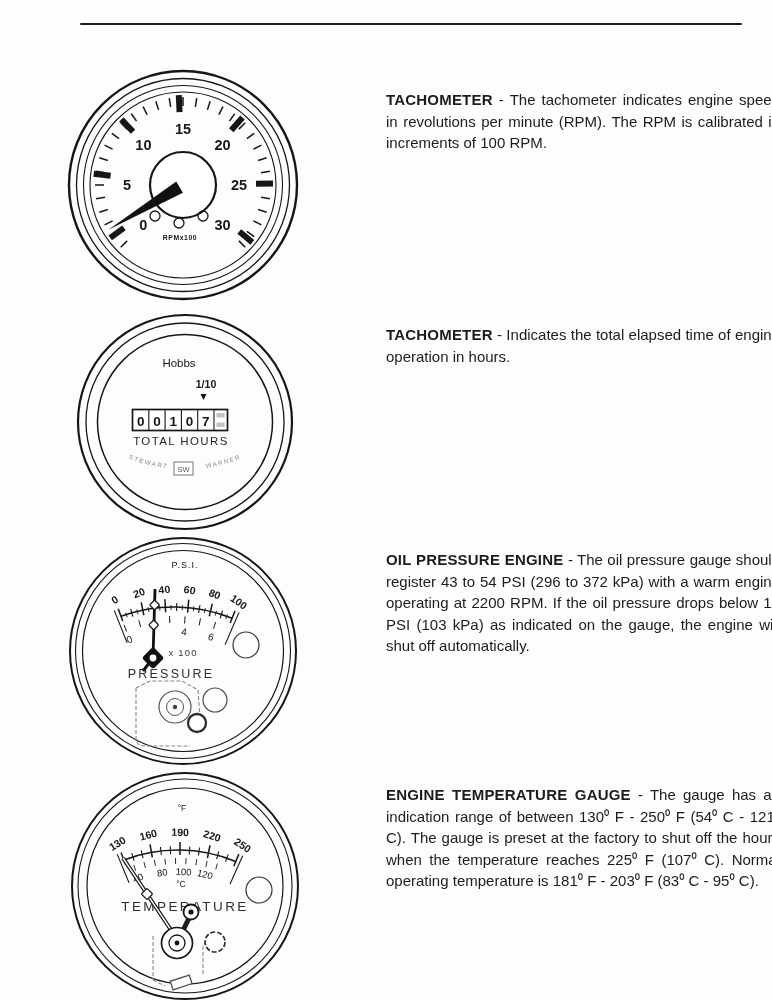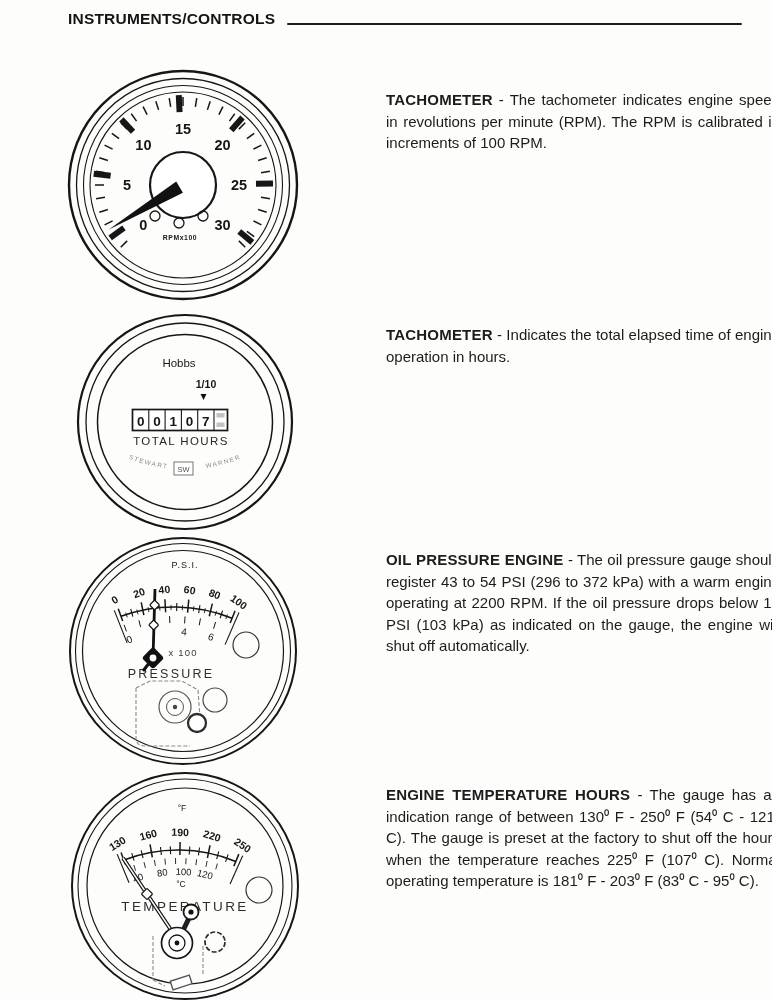--- a/index.html
+++ b/index.html
@@ -18,21 +18,20 @@
   #g-press{left:64px;top:532px;width:238px;height:238px;}
   #g-temp {left:63px;top:768px;width:244px;height:232px;}
   svg text{font-family:"Liberation Sans",sans-serif;}
 </style>
 </head>
 <body>
 
 <div class="page">
 
   <header class="hdr">
-    <span class="hdr-title">INSTRUMENTS/CONTROLS</span>
     <span class="hdr-rule"></span>
   </header>
 
   <section>
     <svg class="gauge" id="g-tach" viewBox="0 0 242 242">
         <circle cx="121" cy="121" r="114" fill="none" stroke="#161616" stroke-width="2.4"></circle>
         <circle cx="121" cy="121" r="106.5" fill="none" stroke="#161616" stroke-width="1.3"></circle>
         <circle cx="121" cy="121" r="99.5" fill="none" stroke="#161616" stroke-width="1.1"></circle>
         <circle cx="121" cy="121" r="93" fill="none" stroke="#161616" stroke-width="1.1"></circle>
         <line x1="65.13856428626275" y1="176.86143571373725" x2="58.77460325558381" y2="183.22539674441617" stroke="#161616" stroke-width="1.5"></line>
@@ -243,16 +242,16 @@
           <line x1="60" y1="90" x2="112" y2="168" stroke="#fff" stroke-width="1.4"></line>
           <rect x="80" y="122" width="8" height="8" rx="1" fill="#fff" stroke="#161616" stroke-width="1.2" transform="rotate(45 84 126)"></rect>
           <line x1="114" y1="175" x2="127" y2="148" stroke="#1e1e1e" stroke-width="5"></line>
           <circle cx="128" cy="144" r="7.5" fill="#fff" stroke="#161616" stroke-width="1.8"></circle>
           <circle cx="128" cy="144" r="2.6" fill="#111"></circle>
           <circle cx="114" cy="175" r="15.5" fill="#fff" stroke="#161616" stroke-width="1.7"></circle>
           <circle cx="114" cy="175" r="8" fill="none" stroke="#161616" stroke-width="1.3"></circle>
           <circle cx="114" cy="175" r="2.4" fill="#111"></circle>
         </g>
       </svg>
-    <p class="desc d4"><b class="lead">ENGINE TEMPERATURE HOURS</b><span> - The gauge has an indication range of between 130⁰ F - 250⁰ F (54⁰ C - 121⁰ C). The gauge is preset at the factory to shut off the hours when the temperature reaches 225⁰ F (107⁰ C). Normal operating temperature is 181⁰ F - 203⁰ F (83⁰ C - 95⁰ C).</span></p>
+    <p class="desc d4"><b class="lead">ENGINE TEMPERATURE GAUGE</b><span> - The gauge has an indication range of between 130⁰ F - 250⁰ F (54⁰ C - 121⁰ C). The gauge is preset at the factory to shut off the hours when the temperature reaches 225⁰ F (107⁰ C). Normal operating temperature is 181⁰ F - 203⁰ F (83⁰ C - 95⁰ C).</span></p>
   </section>
 
 </div>
 
 </body></html>

